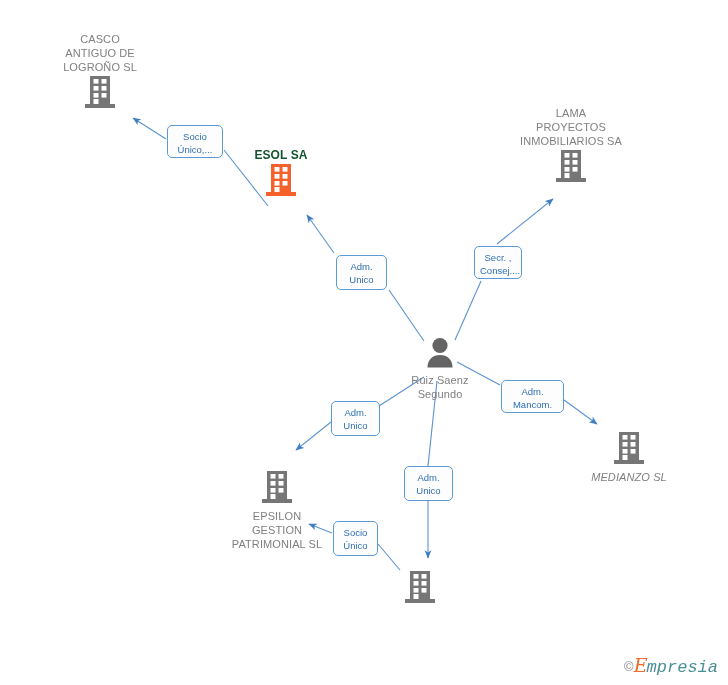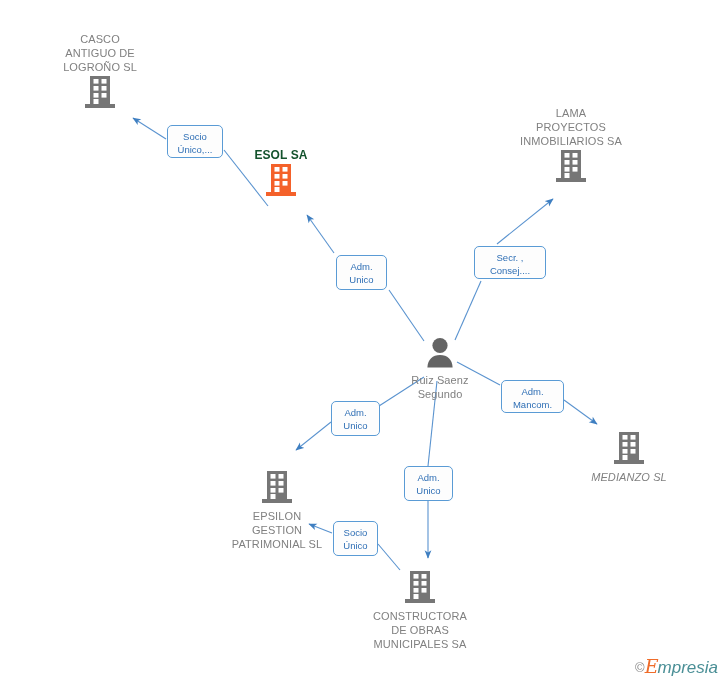--- a/index.html
+++ b/index.html
@@ -79,21 +79,21 @@
     vertical-align:1px;
   }
   #watermark .wm-e{
     color:#ef6c2a;
     font-family:"DejaVu Serif","Liberation Serif",serif;
     font-style:italic;
     font-size:19px;
   }
   #watermark .wm-rest{
     color:#4a8f96;
-    font-family:Liberation Sans, sans-serif;
+    font-family:Liberation Mono, monospace;
     font-style:italic;
     font-size:17px;
     margin-left:-1px;
   }
 </style>
 </head>
 <body>
 
 <div id="stage">
 
@@ -227,43 +227,40 @@
         <rect x="1" y="30" width="30" height="4" fill="#767676"></rect>
         <rect x="9.5" y="5" width="5" height="4.6" fill="#ffffff"></rect>
         <rect x="17.5" y="5" width="5" height="4.6" fill="#ffffff"></rect>
         <rect x="9.5" y="12" width="5" height="4.6" fill="#ffffff"></rect>
         <rect x="17.5" y="12" width="5" height="4.6" fill="#ffffff"></rect>
         <rect x="9.5" y="19" width="5" height="4.6" fill="#ffffff"></rect>
         <rect x="17.5" y="19" width="5" height="4.6" fill="#ffffff"></rect>
         <rect x="9.5" y="25" width="5" height="5" fill="#ffffff"></rect>
       </svg>
     </span>
-    <div class="ntitle">CONSTRUCTORA
-DE OBRAS
-MUNICIPALES SA</div>
   </div>
 
   <div class="node below" style="left:440px;top:334px;">
     <span class="nicon">
       <svg width="30" height="33" viewBox="0 0 30 33">
         <circle cx="15" cy="9.5" r="7.6" fill="#646464"></circle>
         <path d="M15,19 C22.4,19 27.2,23.2 27.6,31.5 L2.4,31.5 C2.8,23.2 7.6,19 15,19 Z" fill="#646464"></path>
       </svg>
     </span>
     <div class="ntitle">Ruiz Saenz
 Segundo</div>
   </div>
 
   <div class="chip" style="left:167px;top:125px;width:56px;height:33px;">Socio
 Único,...</div>
 
   <div class="chip" style="left:336px;top:255px;width:51px;height:35px;">Adm.
 Unico</div>
 
-  <div class="chip" style="left:474px;top:246px;width:72px;height:33px;">Secr. ,
+  <div class="chip" style="left:474px;top:246px;width:48px;height:33px;">Secr. ,
 Consej....</div>
 
   <div class="chip" style="left:501px;top:380px;width:63px;height:33px;">Adm.
 Mancom.</div>
 
   <div class="chip" style="left:331px;top:401px;width:49px;height:35px;">Adm.
 Unico</div>
 
   <div class="chip" style="left:404px;top:466px;width:49px;height:35px;">Adm.
 Unico</div>

